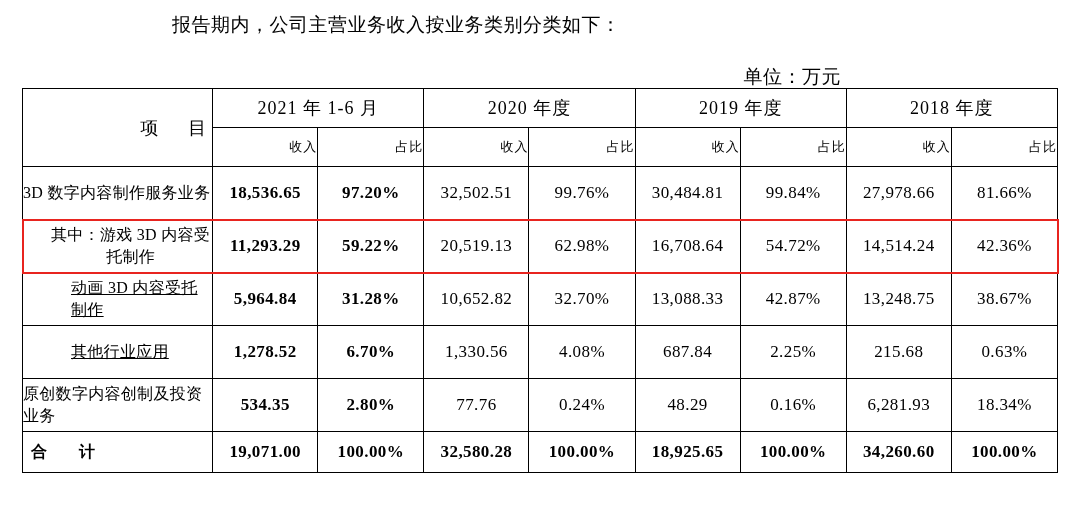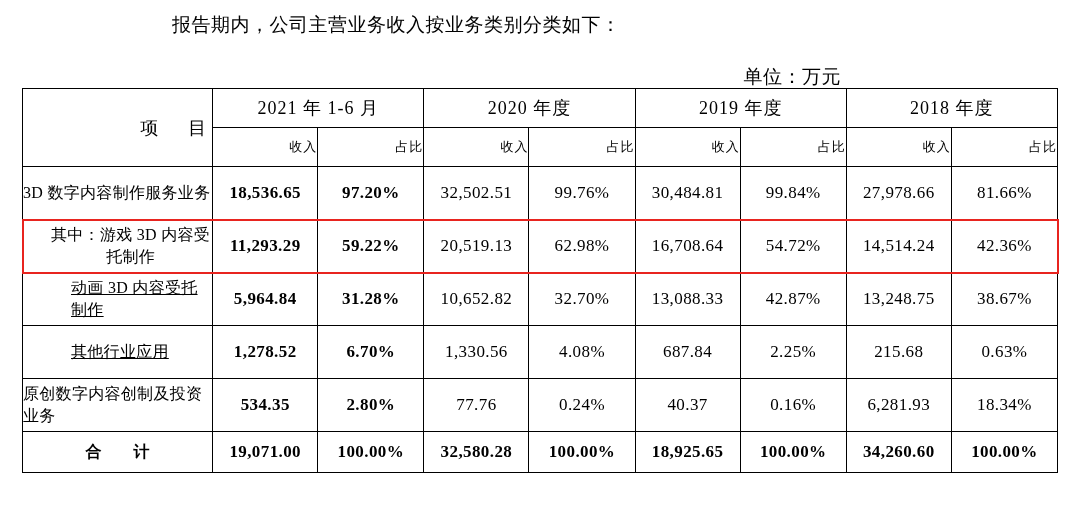--- a/index.html
+++ b/index.html
@@ -84,21 +84,21 @@
   }
   .rowlabel.indent1 {
     padding-left: 26px;
     text-align: center;
   }
   .rowlabel.indent2 {
     padding-left: 48px;
     text-decoration: underline;
   }
   .rowlabel.center-sp {
-    text-align: center;
+    text-align: left;
     letter-spacing: 8px;
     padding-left: 8px;
     font-weight: bold;
   }
   .num {
     text-align: center;
     font-size: 17px;
     padding: 6px 6px;
     letter-spacing: 0.4px;
   }
@@ -208,21 +208,21 @@
           <td class="num">2.25%</td>
           <td class="num">215.68</td>
           <td class="num">0.63%</td>
         </tr>
         <tr class="datarow">
           <td class="rowlabel">原创数字内容创制及投资业务</td>
           <td class="num b">534.35</td>
           <td class="num b">2.80%</td>
           <td class="num">77.76</td>
           <td class="num">0.24%</td>
-          <td class="num">40.37</td>
+          <td class="num">48.29</td>
           <td class="num">0.16%</td>
           <td class="num">6,281.93</td>
           <td class="num">18.34%</td>
         </tr>
         <tr class="totalrow">
           <td class="rowlabel center-sp">合　计</td>
           <td class="num b">19,071.00</td>
           <td class="num b">100.00%</td>
           <td class="num b">32,580.28</td>
           <td class="num b">100.00%</td>

